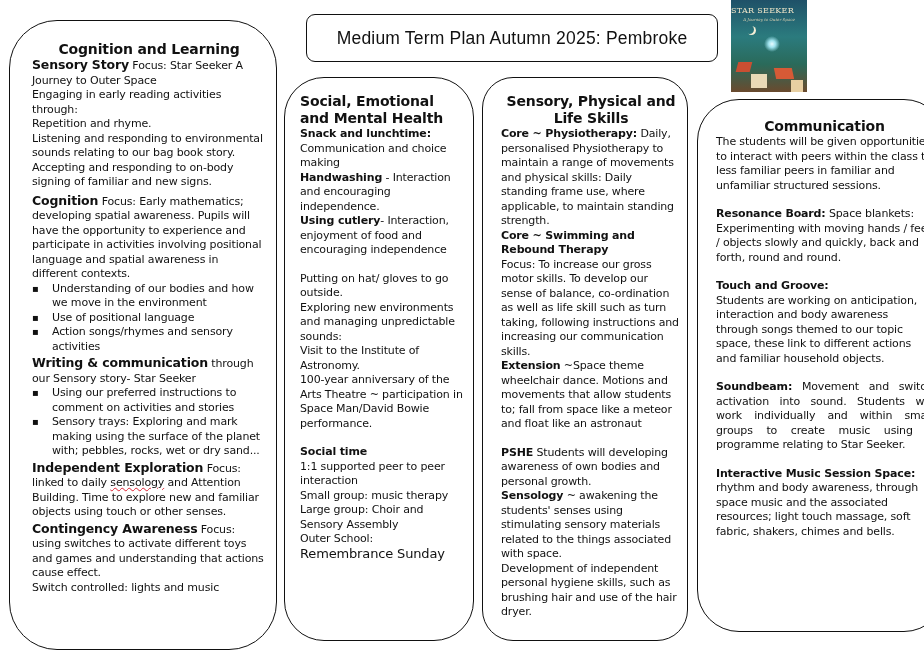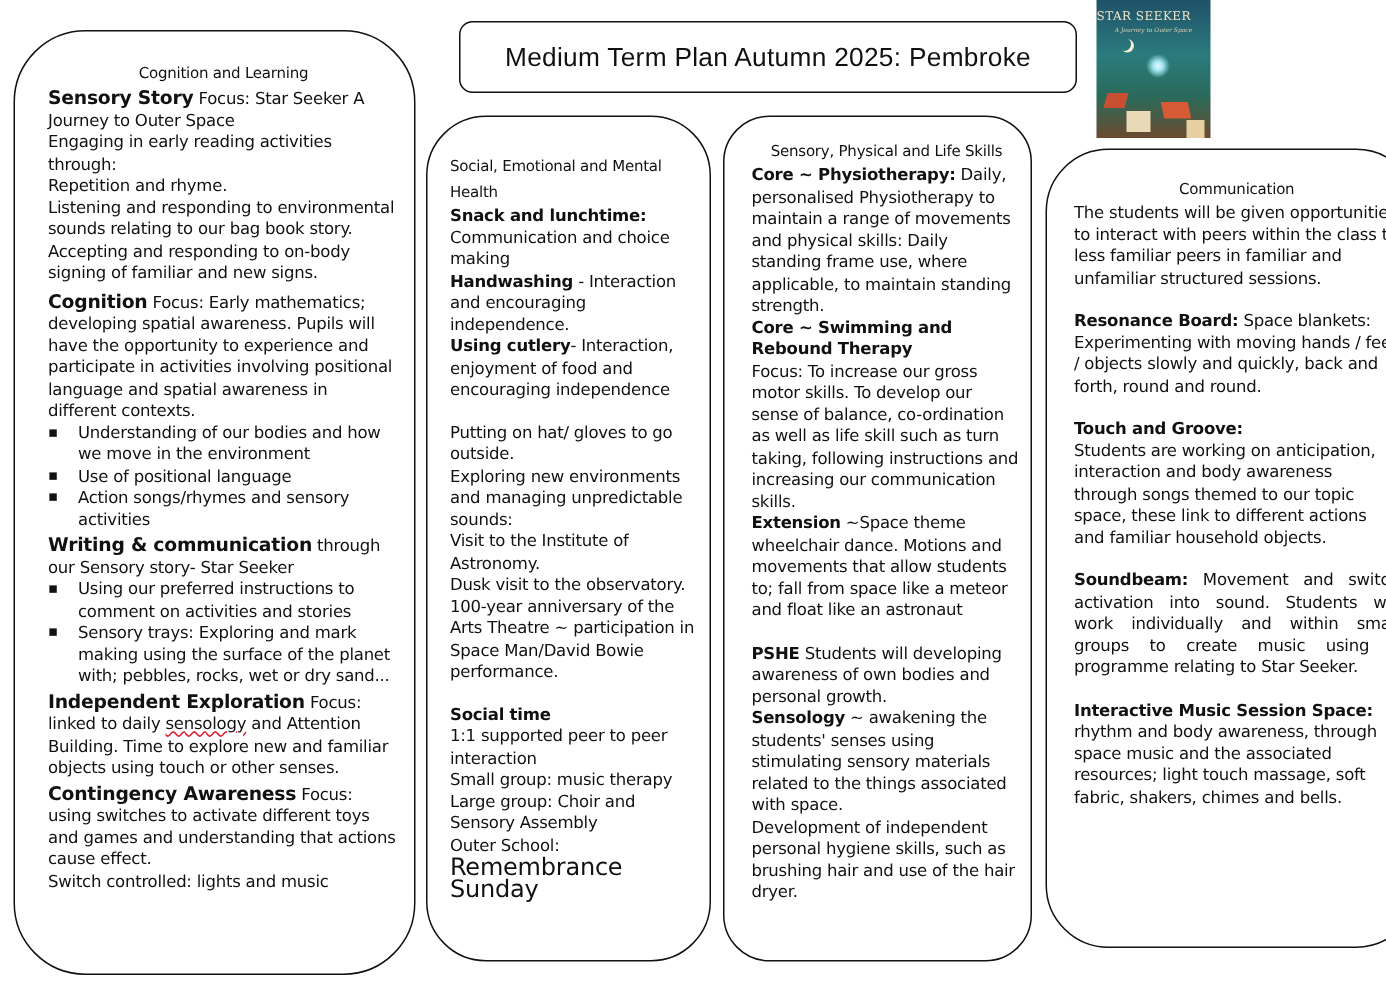--- a/index.html
+++ b/index.html
@@ -12,24 +12,24 @@
     position: absolute; box-sizing: border-box;
     border: 1.3px solid #111; background: #fff;
   }
   .col { font-size: 11px; line-height: 14.5px; letter-spacing: -0.15px; }
   .title-box {
     left: 306px; top: 14px; width: 412px; height: 48px;
     border-radius: 9px; display: flex; align-items: center; justify-content: center;
     font-size: 17.5px; font-family: "Liberation Sans", sans-serif; letter-spacing: 0.2px;
   }
   #col1 { left: 9px; top: 20px; width: 268px; height: 630px; border-radius: 48px; padding: 20px 10px 0 22px; }
-  #col2 { left: 284px; top: 77px; width: 190px; height: 564px; border-radius: 40px; padding: 25px 6px 0 15px; }
+  #col2 { left: 284px; top: 77px; width: 190px; height: 564px; border-radius: 40px; padding: 15px 6px 0 15px; }
   #col3 { left: 482px; top: 77px; width: 206px; height: 564px; border-radius: 31px; padding: 15px 6px 0 18px; }
   #col4 { left: 697px; top: 99px; width: 249px; height: 533px; border-radius: 42px; padding: 18px 12px 0 18px; }
-  .heading { font-weight: normal; text-align: center; font-size: 10px; line-height: 17px; }
+  .heading { font-weight: bold; text-align: center; font-size: 14px; line-height: 17px; }
   .heading.left { text-align: left; }
   .big { font-weight: bold; font-size: 12.5px; }
   .b { font-weight: bold; }
   .p { margin: 0; }
   .gap { height: 14px; }
   ul { margin: 0; padding: 0 0 0 20px; list-style: none; }
   ul li { position: relative; }
   ul li::before { content: "\25AA"; position: absolute; left: -20px; font-size: 10px; }
   .squiggle { text-decoration: underline wavy #d23; text-decoration-thickness: 1px; }
   .justify { text-align: justify; }
@@ -89,29 +89,28 @@
 <div class="box col" id="col2">
   <div class="heading left">Social, Emotional and Mental Health</div>
   <p class="p b">Snack and lunchtime:</p>
   <p class="p">Communication and choice making</p>
   <p class="p"><span class="b">Handwashing</span><span> - Interaction and encouraging independence.</span></p>
   <p class="p"><span class="b">Using cutlery</span><span>- Interaction, enjoyment of food and encouraging independence</span></p>
   <div class="gap"></div>
   <p class="p">Putting on hat/ gloves to go outside.</p>
   <p class="p">Exploring new environments and managing unpredictable sounds:</p>
   <p class="p">Visit to the Institute of Astronomy.</p>
-  <p class="p">Dusk visit to the observatory.</p>
   <p class="p">100-year anniversary of the Arts Theatre ~ participation in Space Man/David Bowie performance.</p>
   <div class="gap"></div>
   <p class="p b">Social time</p>
   <p class="p">1:1 supported peer to peer interaction</p>
   <p class="p">Small group: music therapy</p>
   <p class="p">Large group: Choir and Sensory Assembly</p>
   <p class="p">Outer School:</p>
-  <p class="p" style="font-size:16px">Remembrance Sunday</p>
+  <p class="p" style="font-size:13px">Remembrance Sunday</p>
 </div>
 
 <div class="box col" id="col3">
   <div class="heading">Sensory, Physical and Life Skills</div>
   <p class="p"><span class="b">Core ~ Physiotherapy:</span><span> Daily, personalised Physiotherapy to maintain a range of movements and physical skills: Daily standing frame use, where applicable, to maintain standing strength.</span></p>
   <p class="p b">Core ~ Swimming and Rebound Therapy</p>
   <p class="p">Focus: To increase our gross motor skills. To develop our sense of balance, co-ordination as well as life skill such as turn taking, following instructions and increasing our communication skills.</p>
   <p class="p"><span class="b">Extension</span><span> ~Space theme wheelchair dance. Motions and movements that allow students to; fall from space like a meteor and float like an astronaut</span></p>
   <div class="gap"></div>
   <p class="p"><span class="b">PSHE</span><span> Students will developing awareness of own bodies and personal growth.</span></p>

